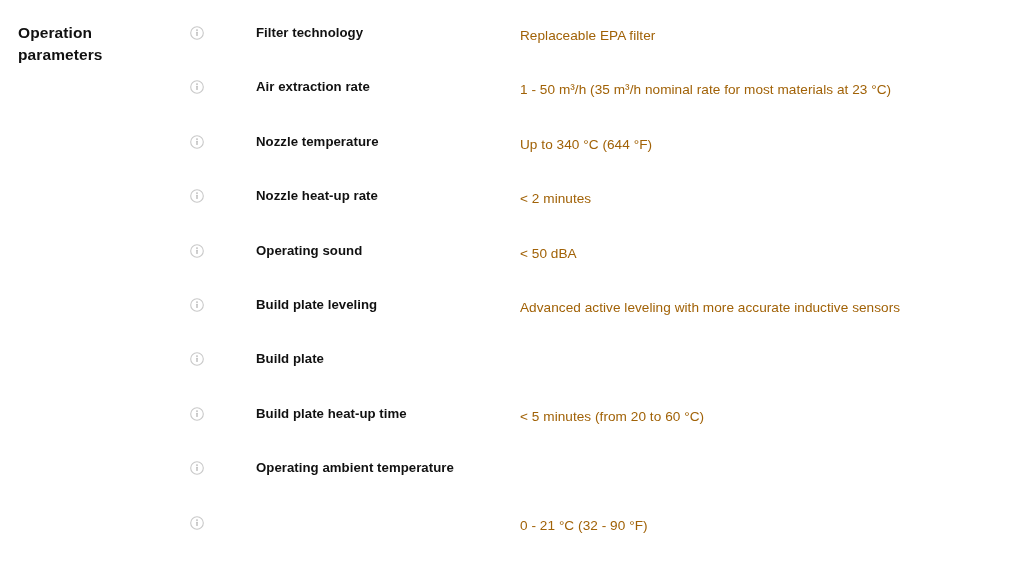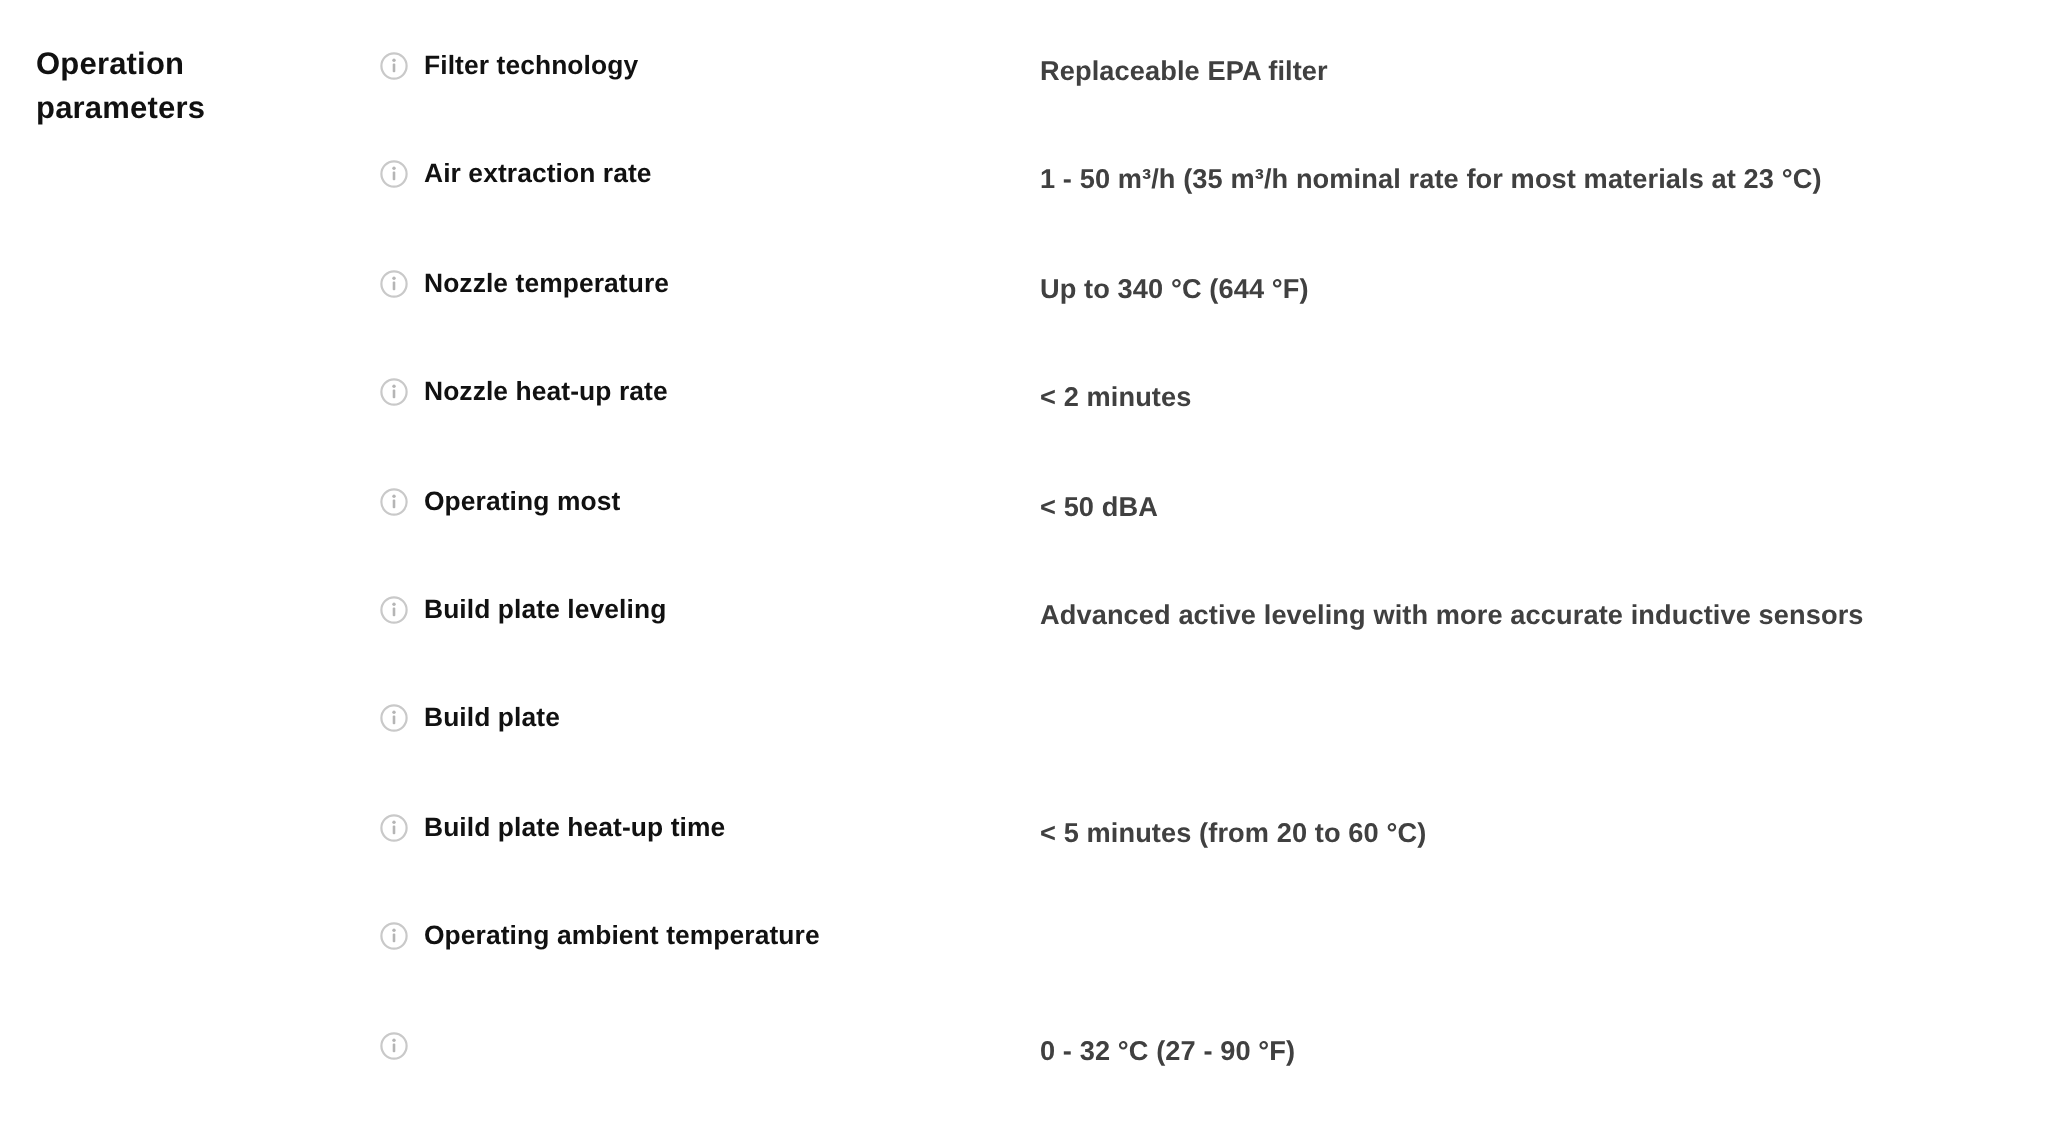--- a/index.html
+++ b/index.html
@@ -48,20 +48,21 @@
     height: 54.4px;
   }
 
   .label-cell {
     width: 330px;
     flex: 0 0 330px;
     display: flex;
     align-items: flex-start;
     padding-top: 11px;
     box-sizing: border-box;
+    gap: 44px;
   }
 
   .info-icon {
     flex: 0 0 auto;
     width: 14px;
     height: 14px;
     margin-right: 8px;
     margin-top: 1px;
     display: inline-block;
     position: relative;
@@ -75,22 +76,22 @@
     font-weight: bold;
     color: #111111;
     line-height: 1.25;
     letter-spacing: 0.05px;
   }
 
   .value-cell {
     flex: 1 1 auto;
     padding-top: 13px;
     font-size: 13.6px;
-    font-weight: bold;
-    color: #404040;
+    font-weight: normal;
+    color: #a16207;
     line-height: 1.3;
     letter-spacing: 0.05px;
   }
 </style>
 </head>
 <body>
 
 <div class="spec-block">
 
   <div class="section-title" style="white-space: pre-line;">Operation
@@ -156,21 +157,21 @@
 
     <div class="spec-row">
       <div class="label-cell">
         <span class="info-icon">
           <svg width="14" height="14" viewBox="0 0 14 14">
               <circle cx="7" cy="7" r="6.3" fill="none" stroke="#c9c9c9" stroke-width="1.1"></circle>
               <circle cx="7" cy="4.1" r="0.85" fill="#b5b5b5"></circle>
               <rect x="6.35" y="5.8" width="1.3" height="4.3" rx="0.5" fill="#b5b5b5"></rect>
             </svg>
         </span>
-        <span class="label-text">Operating most</span>
+        <span class="label-text">Operating sound</span>
       </div>
       <div class="value-cell">&lt; 50 dBA</div>
     </div>
 
     <div class="spec-row">
       <div class="label-cell">
         <span class="info-icon">
           <svg width="14" height="14" viewBox="0 0 14 14">
               <circle cx="7" cy="7" r="6.3" fill="none" stroke="#c9c9c9" stroke-width="1.1"></circle>
               <circle cx="7" cy="4.1" r="0.85" fill="#b5b5b5"></circle>
@@ -225,17 +226,17 @@
     <div class="spec-row">
       <div class="label-cell">
         <span class="info-icon">
           <svg width="14" height="14" viewBox="0 0 14 14">
               <circle cx="7" cy="7" r="6.3" fill="none" stroke="#c9c9c9" stroke-width="1.1"></circle>
               <circle cx="7" cy="4.1" r="0.85" fill="#b5b5b5"></circle>
               <rect x="6.35" y="5.8" width="1.3" height="4.3" rx="0.5" fill="#b5b5b5"></rect>
             </svg>
         </span>
       </div>
-      <div class="value-cell">0 - 32 °C (27 - 90 °F)</div>
+      <div class="value-cell">0 - 21 °C (32 - 90 °F)</div>
     </div>
 
   </div>
 </div>
 
 </body></html>

